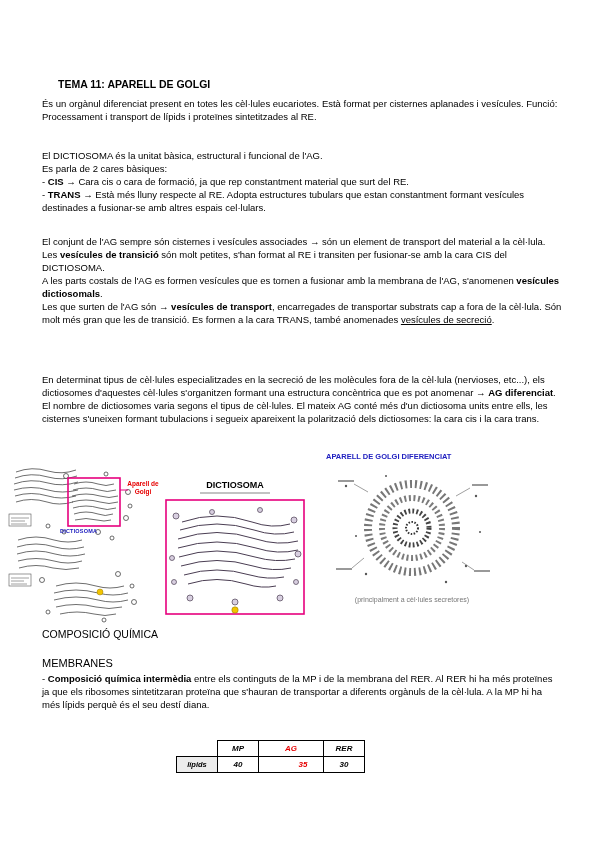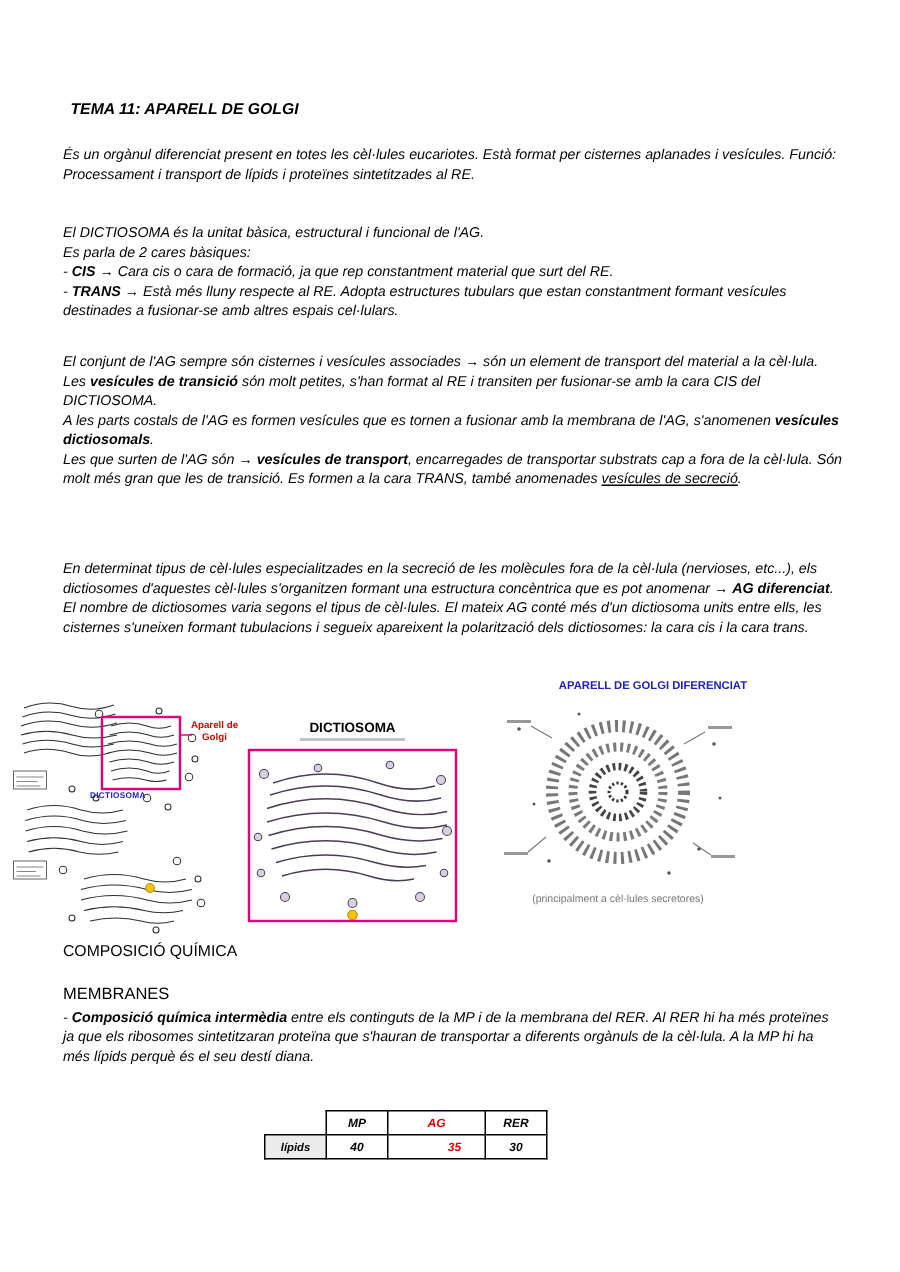--- a/index.html
+++ b/index.html
@@ -1,46 +1,46 @@
 <!DOCTYPE html>
 <html><head>
 <meta charset="utf-8">
 <style>
   html,body { margin:0; padding:0; background:#fff; }
   .page {
     position:relative; width:600px; height:848px; background:#ffffff;
     font-family:"Liberation Sans", sans-serif; color:#000; overflow:hidden;
   }
   .title {
-    position:absolute; left:42px; margin:5px;
-    font-size:10.5px; font-weight:bold;font-style:italic;
+    position:absolute; left:42px; margin:16px;
+    font-size:10.5px; font-weight:bold;
   }
   .para {
     position:absolute; left:42px; width:520px; margin:0;
-    font-size:9.5px; line-height:13px;font-style:italic;
+    font-size:9.5px; line-height:13px;
   }
   .fig { position:absolute; }
   .fig svg { display:block; }
   .fig-label-golgi {
     position:absolute; left:118px; top:18px; width:34px;
     font-size:6.5px; font-weight:bold; line-height:7.5px; text-align:center;
   }
   .fig-label-dicti {
     position:absolute; left:52px; top:66px;
     font-size:5.5px; font-weight:bold; letter-spacing:0.2px;
   }
   .fig-mid-title {
     position:absolute; left:0; top:0; width:100%; text-align:center;
     font-size:9px; font-weight:bold;
   }
   .fig-mid-subtext {
     position:absolute; left:40px; top:12px; width:70px; height:2px; background:#c2c2c2;
   }
   .fig-right-title {
-    position:absolute; left:0; top:0; width:100%; text-align:right;
+    position:absolute; left:0; top:0; width:100%; text-align:left;
     font-size:7.5px; font-weight:bold;
   }
   .fig-right-caption {
     position:absolute; left:0; top:144px; width:100%; text-align:center;
     font-size:7px; color:#777;
   }
   .heading2 {
     position:absolute; left:42px; margin:0;
     font-size:10.5px; font-weight:normal;
   }

